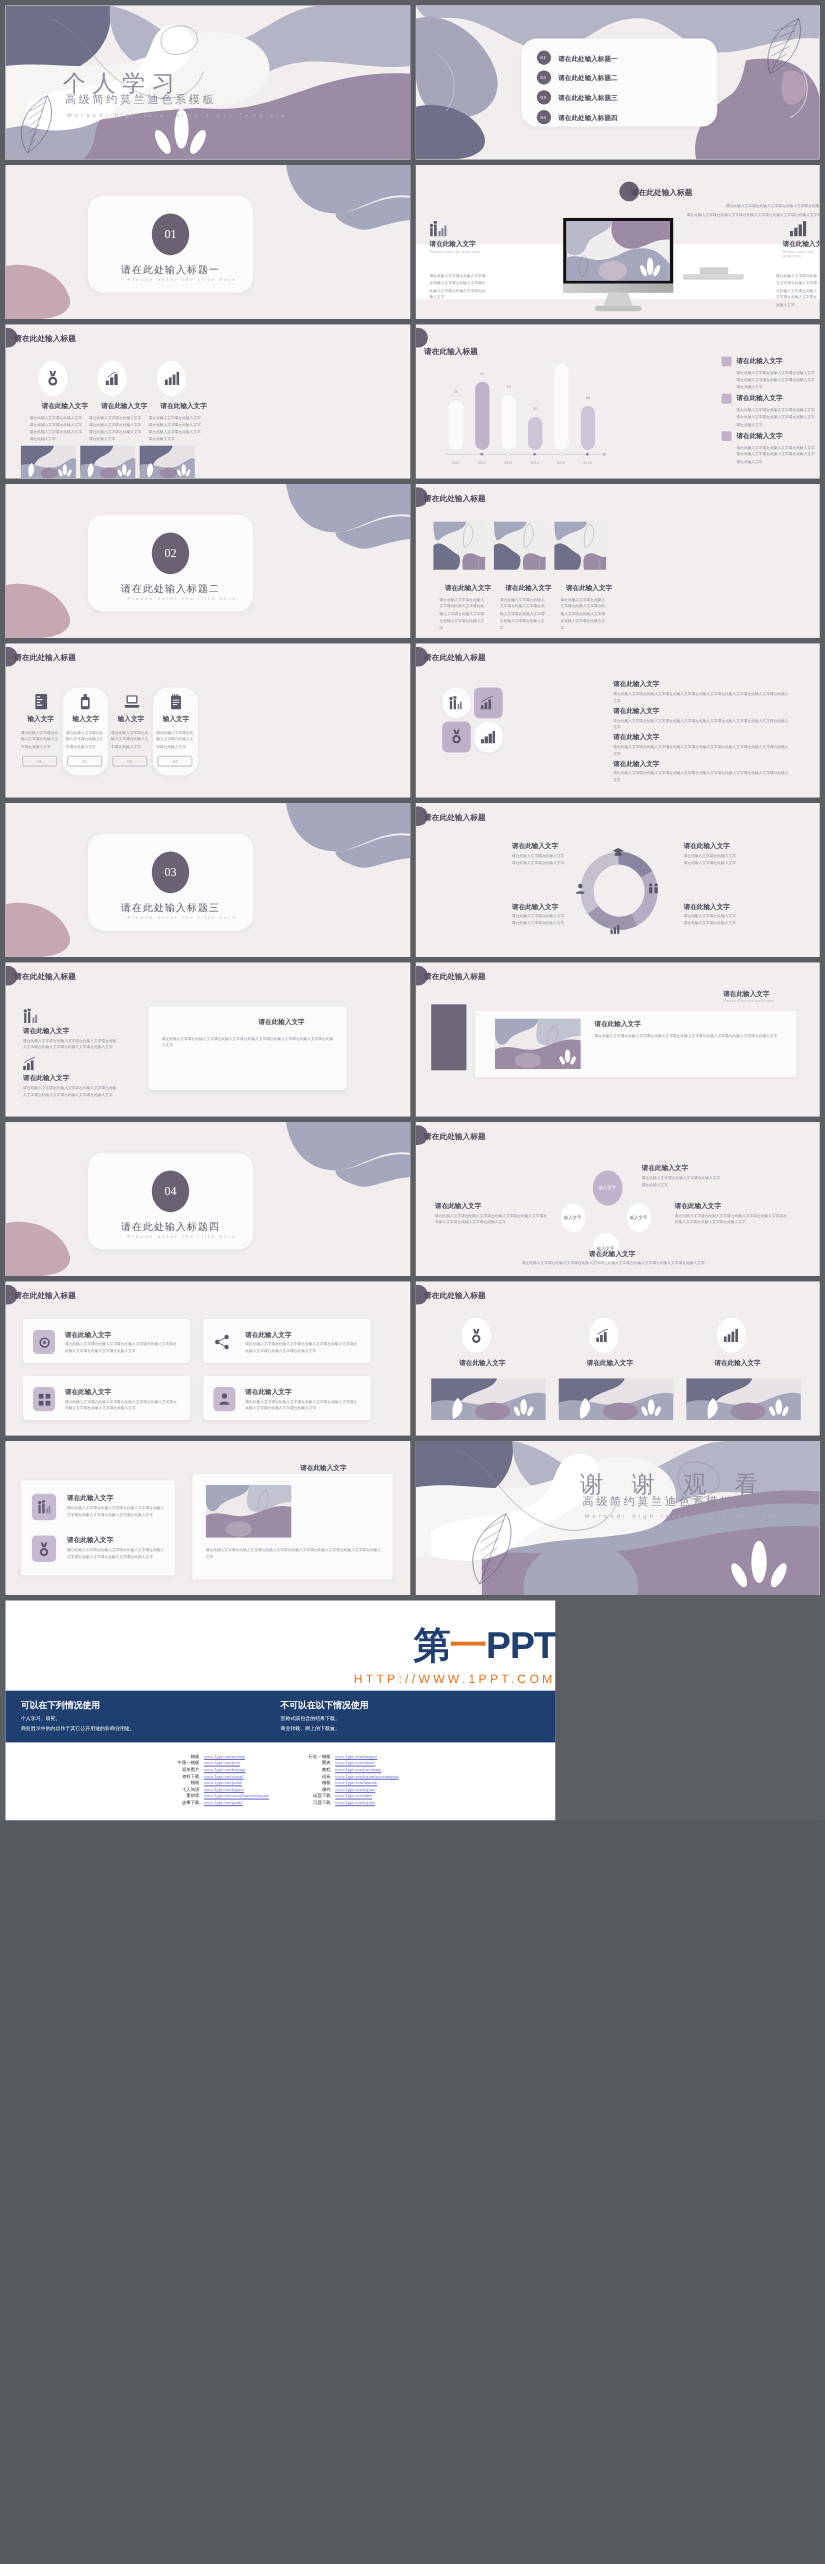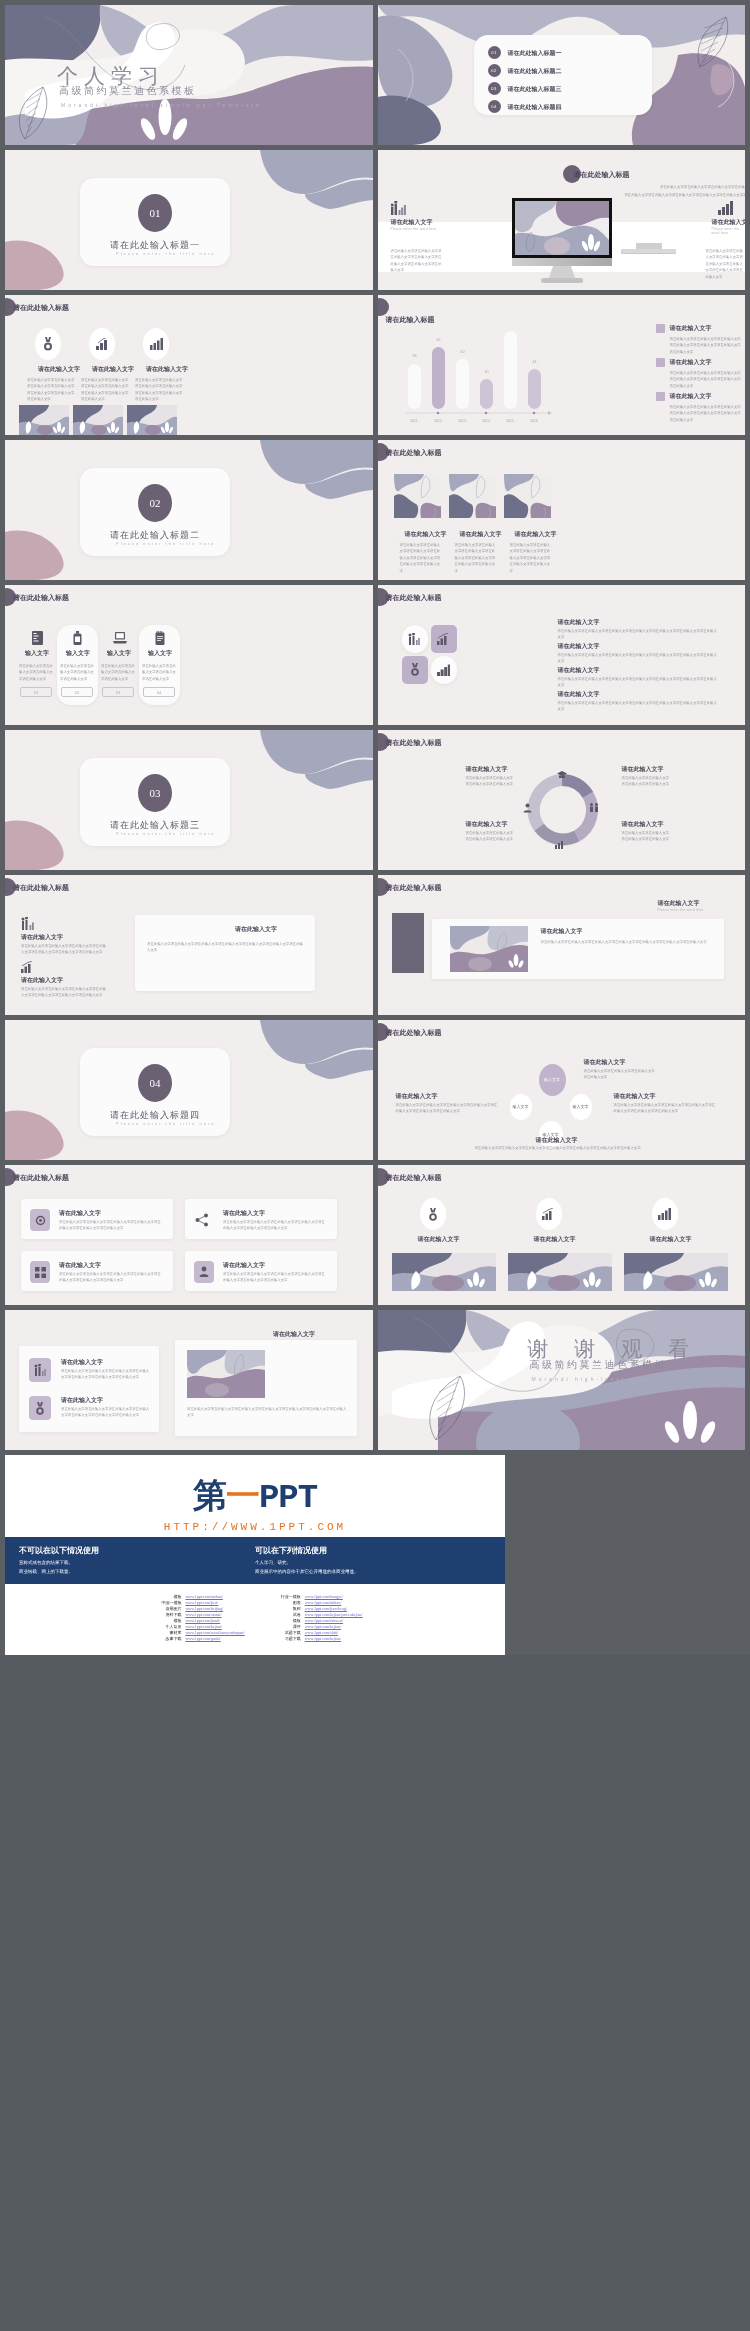--- a/index.html
+++ b/index.html
@@ -64,21 +64,21 @@
     position:absolute; font-size:9px; color:#5d5868; letter-spacing:1px;
     font-family:"Liberation Serif", serif; white-space:nowrap;
   }
   .sec-e {
     position:absolute; font-size:4px; color:#b7b3bd; letter-spacing:2px;
     white-space:nowrap;
   }
 
   
   .promo { width:500px; background:#fff; }
-  .promo-logo { text-align:center; padding:18px 0 4px 0;font-family:Liberation Mono, monospace; }
+  .promo-logo { text-align:right; padding:18px 0 4px 0; }
   .logo-txt { font-size:34px; font-weight:bold; color:#1e3f6f; letter-spacing:-1px; }
   .logo-dash { color:#e8731e; }
   .logo-url { font-size:11px; color:#e8731e; letter-spacing:3px; margin-top:2px; }
   .promo-bar { background:#1e3f6f; color:#fff; display:flex; padding:8px 14px; }
   .promo-col { flex:1; }
   .promo-col h4 { font-size:8px; margin-bottom:3px; font-family:"Liberation Serif", serif;}
   .promo-col li { font-size:4.5px; list-style:none; line-height:1.9; font-family:"Liberation Serif", serif;}
   .promo-links { display:flex; justify-content:center; gap:22px; padding:10px 0 14px 0; }
   .pl-col { display:flex; flex-direction:column; gap:1px; }
   .pl-row { display:flex; gap:4px; font-size:4px; font-family:"Liberation Serif", serif;}
@@ -919,33 +919,33 @@
   </div>
 
   <div class="footer-wrap">
     <div class="promo">
       <div class="promo-logo">
         <span class="logo-txt"><span>第</span><span class="logo-dash">一</span><span>PPT</span></span>
         <div class="logo-url">HTTP://WWW.1PPT.COM</div>
       </div>
       <div class="promo-bar">
         <div class="promo-col">
+          <h4>可以在下列情况使用</h4>
+          <ul>
+            <li>个人学习、研究。</li>
+            <li>商业展示中的内容作于其它公开用途的非商业用途。</li>
+          </ul>
+        </div>
+        <div class="promo-col">
           <h4>不可以在以下情况使用</h4>
           <ul>
             <li>宣称式或包含的结果下载。</li>
             <li>商业转载、网上的下载量。</li>
           </ul>
         </div>
-        <div class="promo-col">
-          <h4>可以在下列情况使用</h4>
-          <ul>
-            <li>个人学习、研究。</li>
-            <li>商业展示中的内容作于其它公开用途的非商业用途。</li>
-          </ul>
-        </div>
       </div>
       <div class="promo-links">
         <div class="pl-col">
           <div class="pl-row">
               <span class="pl-k">模板</span>
               <span class="pl-v">www.1ppt.com/moban/</span>
             </div>
           <div class="pl-row">
               <span class="pl-k">中国一模板</span>
               <span class="pl-v">www.1ppt.com/jieri/</span>

